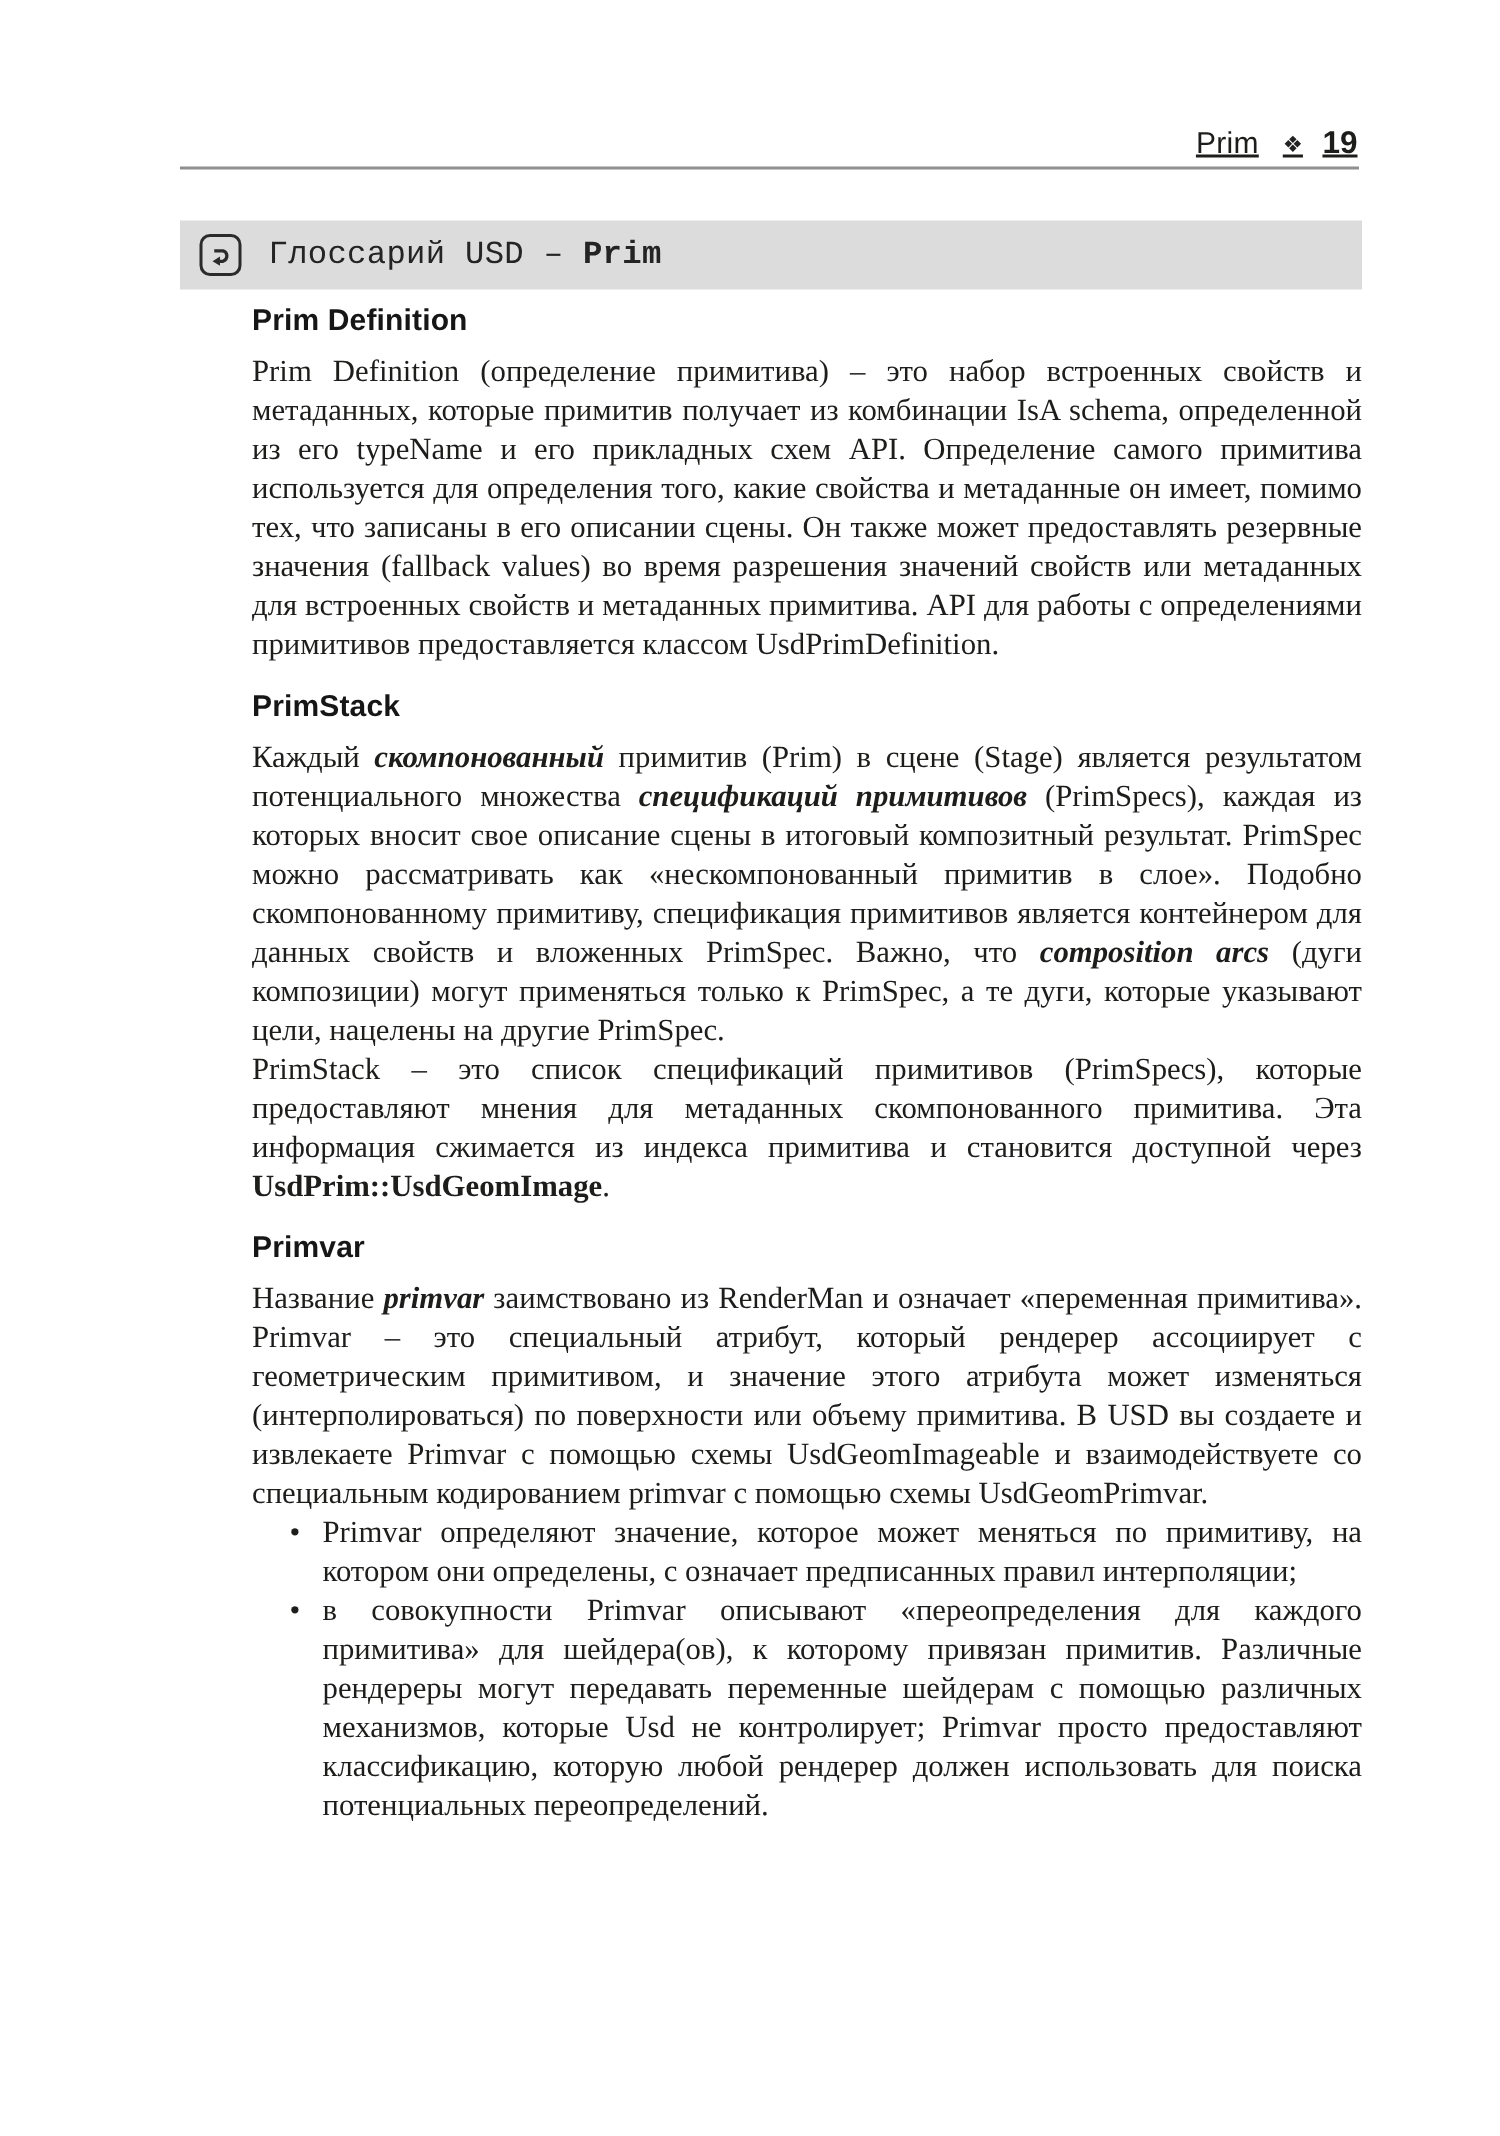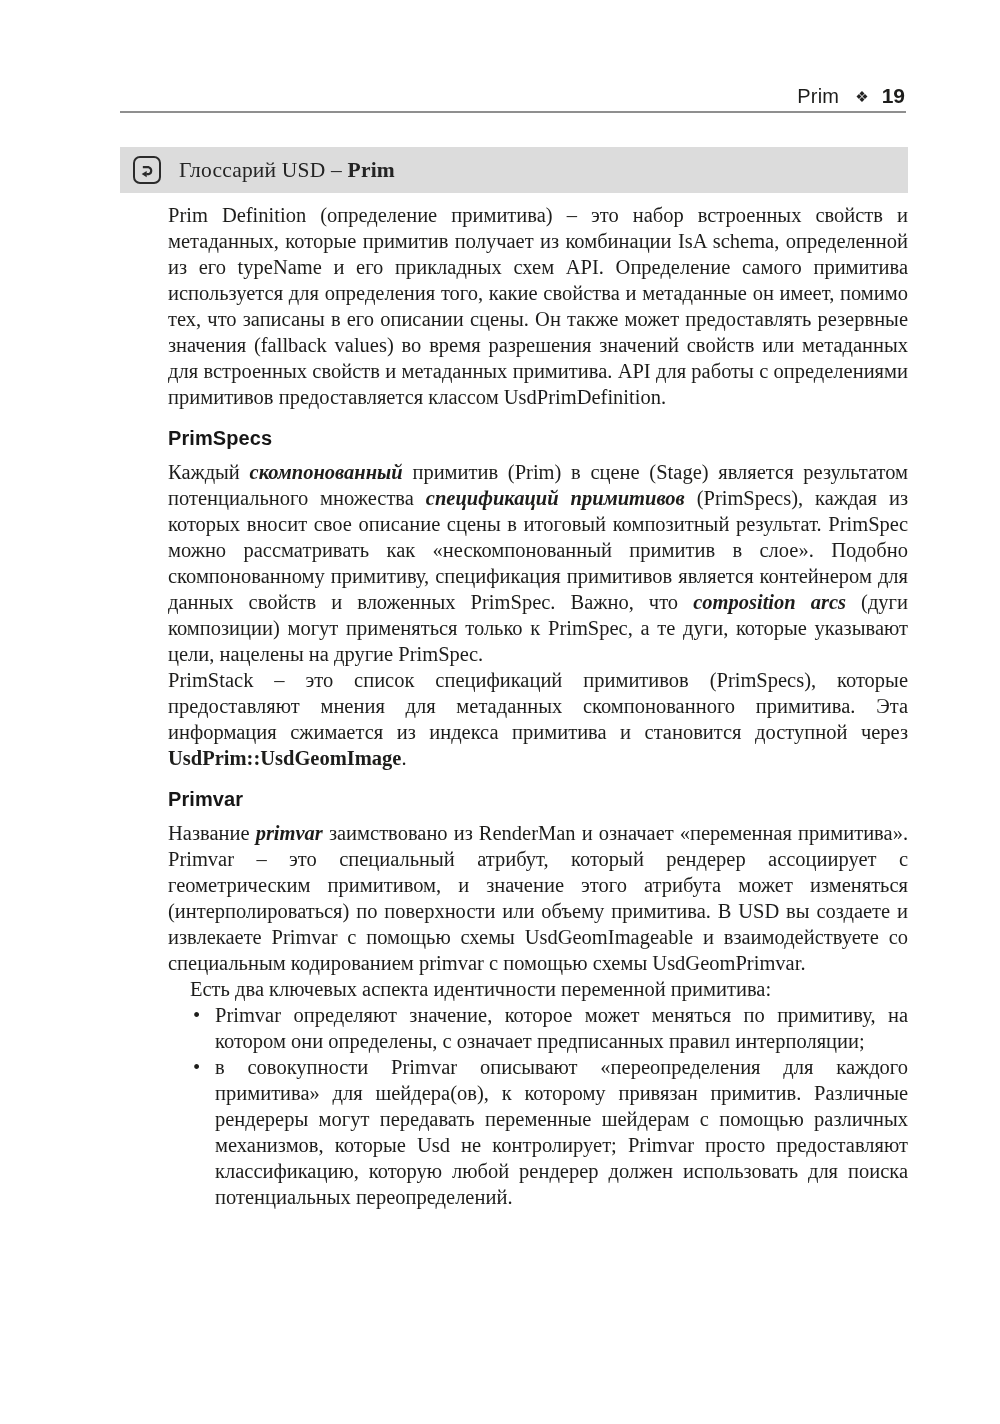--- a/index.html
+++ b/index.html
@@ -4,21 +4,21 @@
 <style>
   html,body{margin:0;padding:0;background:#ffffff;}
   .page{
     position:relative;width:1000px;height:1424px;background:#ffffff;
     overflow:hidden;color:#1d1d1b;
   }
   
   .running-head{
     position:absolute;top:84px;left:120px;right:95px;
     text-align:right;font-family:"Liberation Sans",sans-serif;
-    font-size:20px;color:#1d1d1b;white-space:nowrap;
+    font-size:20px;color:#1d1d1b;white-space:nowrap;text-decoration:underline;
   }
   .running-head .rh-title{font-weight:400;letter-spacing:.2px;}
   .running-head .diamond{font-size:15px;margin:0 13px 0 16px;position:relative;top:-1px;color:#222;}
   .running-head .pagenum{font-weight:700;font-size:21px;}
   .rule{
     position:absolute;top:111px;left:120px;width:786px;height:2px;
     background:#8f8f8f;
   }
   
   .banner{
@@ -26,21 +26,21 @@
     background:#dcdcdc;display:flex;align-items:center;box-sizing:border-box;
     padding-left:13px;
   }
   .banner-icon{
     width:28px;height:28px;box-sizing:border-box;
     border:2.4px solid #2b2b2b;border-radius:7px;background:transparent;
     display:flex;align-items:center;justify-content:center;flex:0 0 auto;
   }
   .banner-icon svg{display:block;}
   .banner-title{
-    margin-left:18px;font-family:Liberation Serif, serif;
+    margin-left:18px;font-family:Liberation Mono, monospace;
     font-size:21.5px;color:#242424;letter-spacing:.2px;
   }
   .banner-title b{font-weight:700;}
   
   .content{
     position:absolute;left:168px;top:202px;width:740px;
     font-family:"Liberation Serif",serif;font-size:20.5px;line-height:26px;
     color:#1d1d1b;
   }
   .sec-h{
@@ -74,33 +74,33 @@
       <svg width="20" height="20" viewBox="0 0 24 24" aria-hidden="true">
         <path d="M7 8.6 H14 A4.4 4.4 0 0 1 14 17 H11.2" fill="none" stroke="#2b2b2b" stroke-width="2.6" stroke-linecap="butt"></path>
         <polygon points="11.6,13.2 11.6,20.6 5.6,16.9" fill="#2b2b2b"></polygon>
       </svg>
     </span>
     <span class="banner-title"><span>Глоссарий USD – </span><b>Prim</b></span>
   </div>
 
   <div class="content" id="sections">
       <section class="sec">
+        <h3 class="sec-h">Prim Definition</h3>
         <p class="para"><span>Prim Definition (определение примитива) – это набор встроенных свойств и метаданных, которые примитив получает из комбинации IsA schema, определенной из его typeName и его прикладных схем API. Определение самого примитива используется для определения того, какие свойства и ме­таданные он имеет, помимо тех, что записаны в его описании сцены. Он также может предоставлять резервные значения (fallback values) во время разрешения значений свойств или метаданных для встроенных свойств и метаданных примитива. API для работы с определениями примитивов предоставляется классом UsdPrimDefinition.</span></p>
       </section>
       <section class="sec">
-        <h3 class="sec-h">PrimSpecs</h3>
+        <h3 class="sec-h">PrimStack</h3>
         <p class="para"><span>Каждый </span><i>скомпонованный</i><span> примитив (Prim) в сцене (Stage) является результа­том потенциального множества </span><i>спецификаций примитивов</i><span> (PrimSpecs), каж­дая из которых вносит свое описание сцены в итоговый композитный ре­зультат. PrimSpec можно рассматривать как «нескомпонованный примитив в слое». Подобно скомпонованному примитиву, спецификация примитивов является контейнером для данных свойств и вложенных PrimSpec. Важно, что </span><i>composition arcs</i><span> (дуги композиции) могут применяться только к Prim­Spec, а те дуги, которые указывают цели, нацелены на другие PrimSpec.</span></p>
       </section>
       <section class="sec">
         <p class="para"><span>PrimStack – это список спецификаций примитивов (PrimSpecs), которые предоставляют мнения для метаданных скомпонованного примитива. Эта информация сжимается из индекса примитива и становится доступной че­рез </span><b>UsdPrim::UsdGeomImage</b><span>.</span></p>
       </section>
       <section class="sec">
         <h3 class="sec-h">Primvar</h3>
         <p class="para"><span>Название </span><i>primvar</i><span> заимствовано из RenderMan и означает «переменная при­митива». Primvar – это специальный атрибут, который рендерер ассоци­ирует с геометрическим примитивом, и значение этого атрибута может изменяться (интерполироваться) по поверхности или объему примитива. В USD вы создаете и извлекаете Primvar с помощью схемы UsdGeomImage­able и взаимодействуете со специальным кодированием primvar с помощью схемы UsdGeomPrimvar.</span></p>
-        <p class="para indent"><span>Есть два ключевых аспекта идентичности переменной примитива:</span></p>
         <div class="bullet-row">
           <span class="bullet-marker">•</span>
           <span class="bullet-text"><span>Primvar определяют значение, которое может меняться по примитиву, на котором они определены, с означает предписанных правил интер­поляции;</span></span>
         </div>
         <div class="bullet-row">
           <span class="bullet-marker">•</span>
           <span class="bullet-text"><span>в совокупности Primvar описывают «переопределения для каждого примитива» для шейдера(ов), к которому привязан примитив. Различ­ные рендереры могут передавать переменные шейдерам с помощью различных механизмов, которые Usd не контролирует; Primvar просто предоставляют классификацию, которую любой рендерер должен ис­пользовать для поиска потенциальных переопределений.</span></span>
         </div>
       </section>
     </div>

